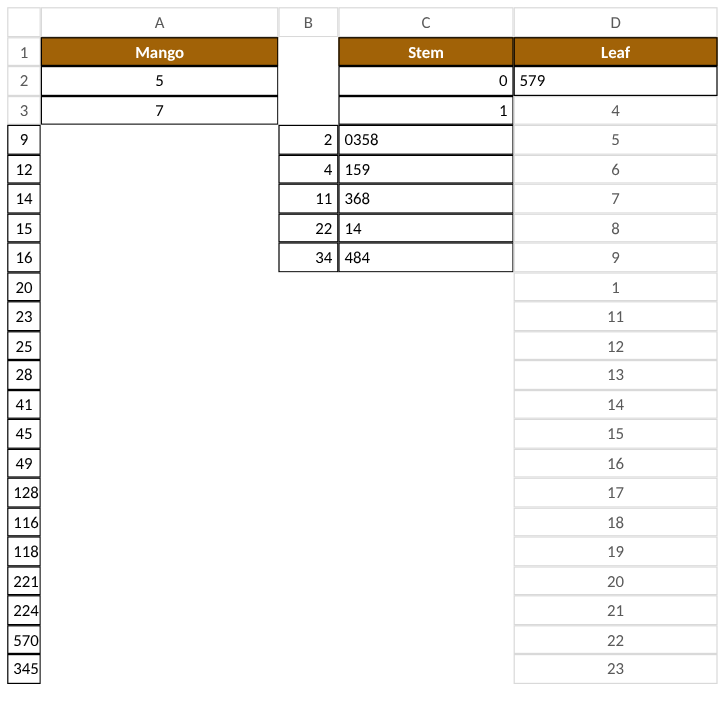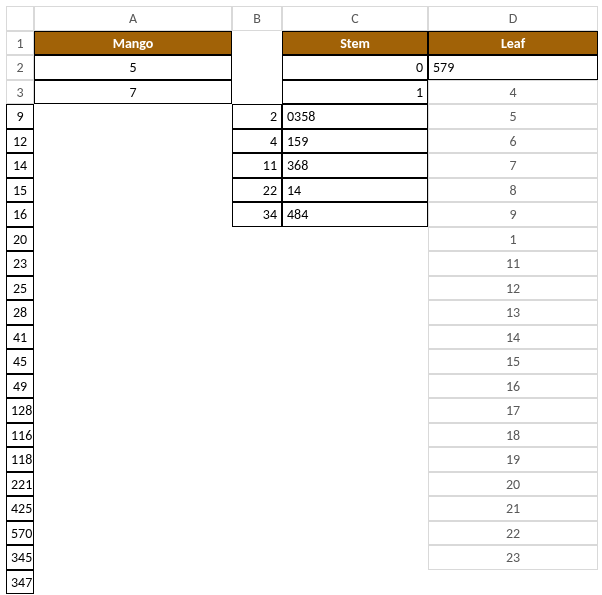--- a/index.html
+++ b/index.html
@@ -176,36 +176,35 @@
   <div class="cell blank"></div>
   <div class="cell blank"></div>
 
   <div class="cell rowhdr">19</div>
   <div class="cell td-center">221</div>
   <div class="cell blank"></div>
   <div class="cell blank"></div>
   <div class="cell blank"></div>
 
   <div class="cell rowhdr">20</div>
-  <div class="cell td-center">425</div>
+  <div class="cell td-center">224</div>
   <div class="cell blank"></div>
   <div class="cell blank"></div>
   <div class="cell blank"></div>
 
   <div class="cell rowhdr">21</div>
   <div class="cell td-center">570</div>
   <div class="cell blank"></div>
   <div class="cell blank"></div>
   <div class="cell blank"></div>
 
   <div class="cell rowhdr">22</div>
   <div class="cell td-center">345</div>
   <div class="cell blank"></div>
   <div class="cell blank"></div>
   <div class="cell blank"></div>
 
   <div class="cell rowhdr">23</div>
-  <div class="cell td-center">347</div>
   <div class="cell blank"></div>
   <div class="cell blank"></div>
   <div class="cell blank"></div>
 
 </div>
 
 </body></html>

